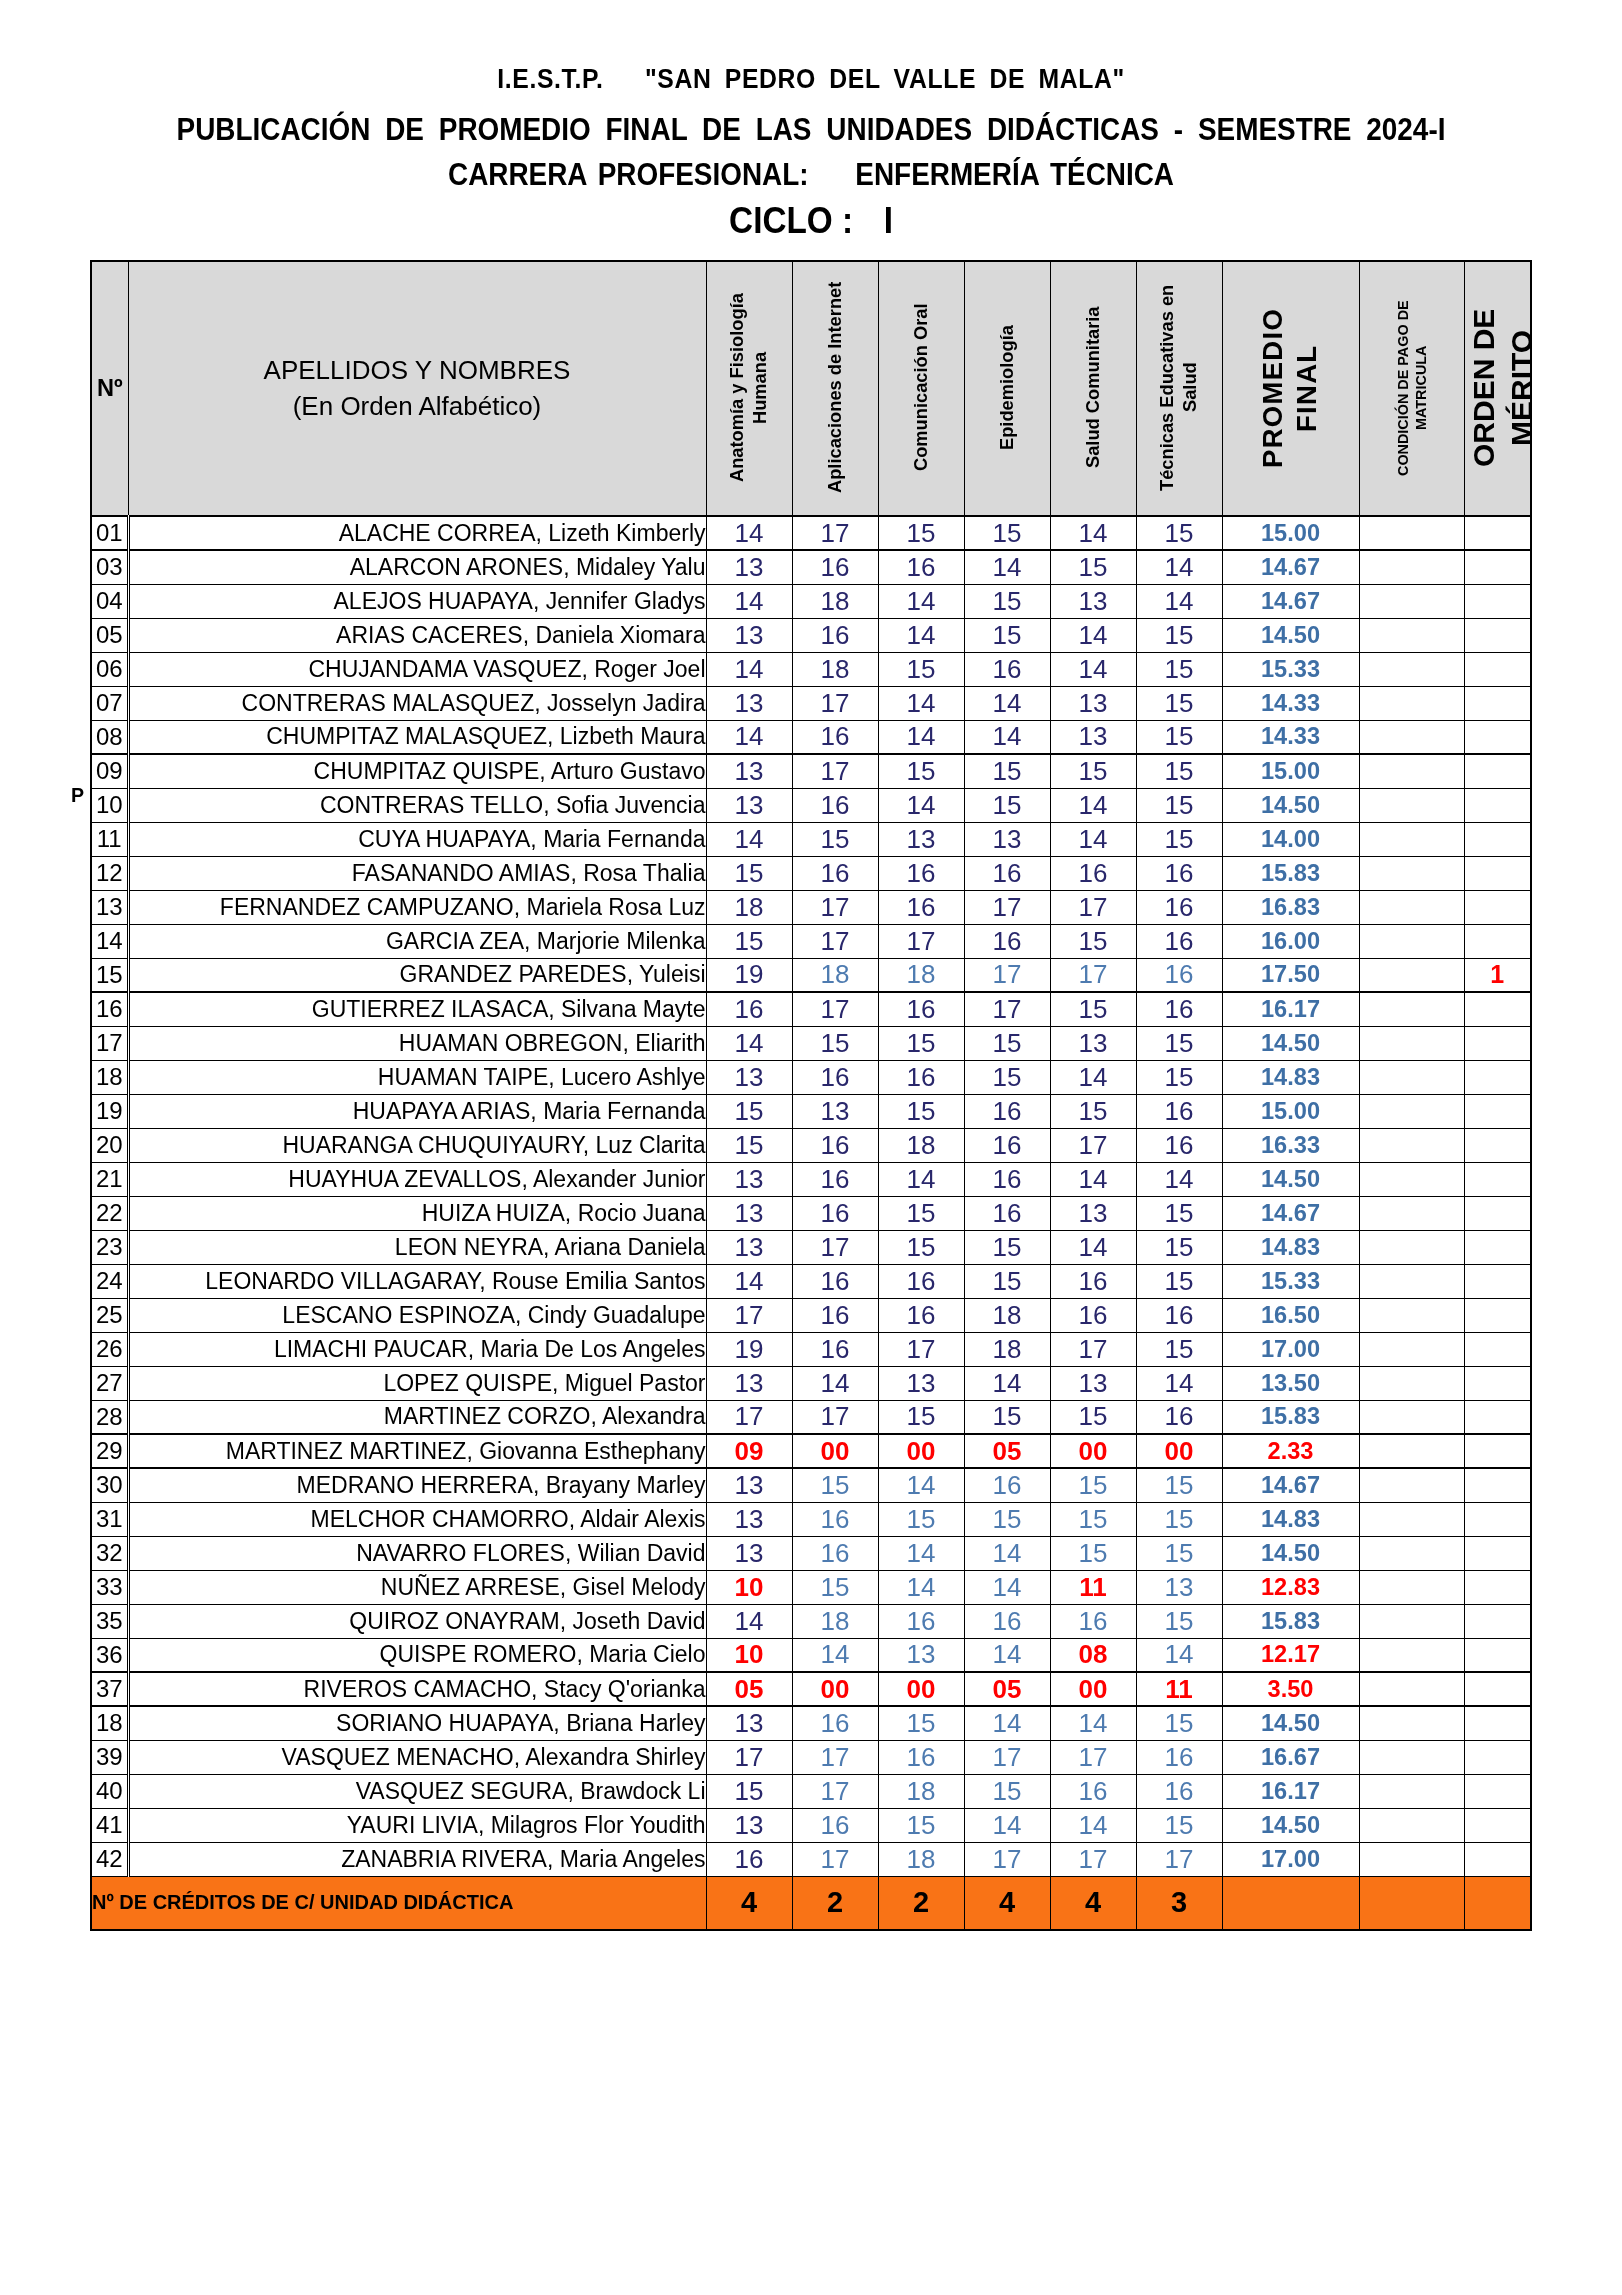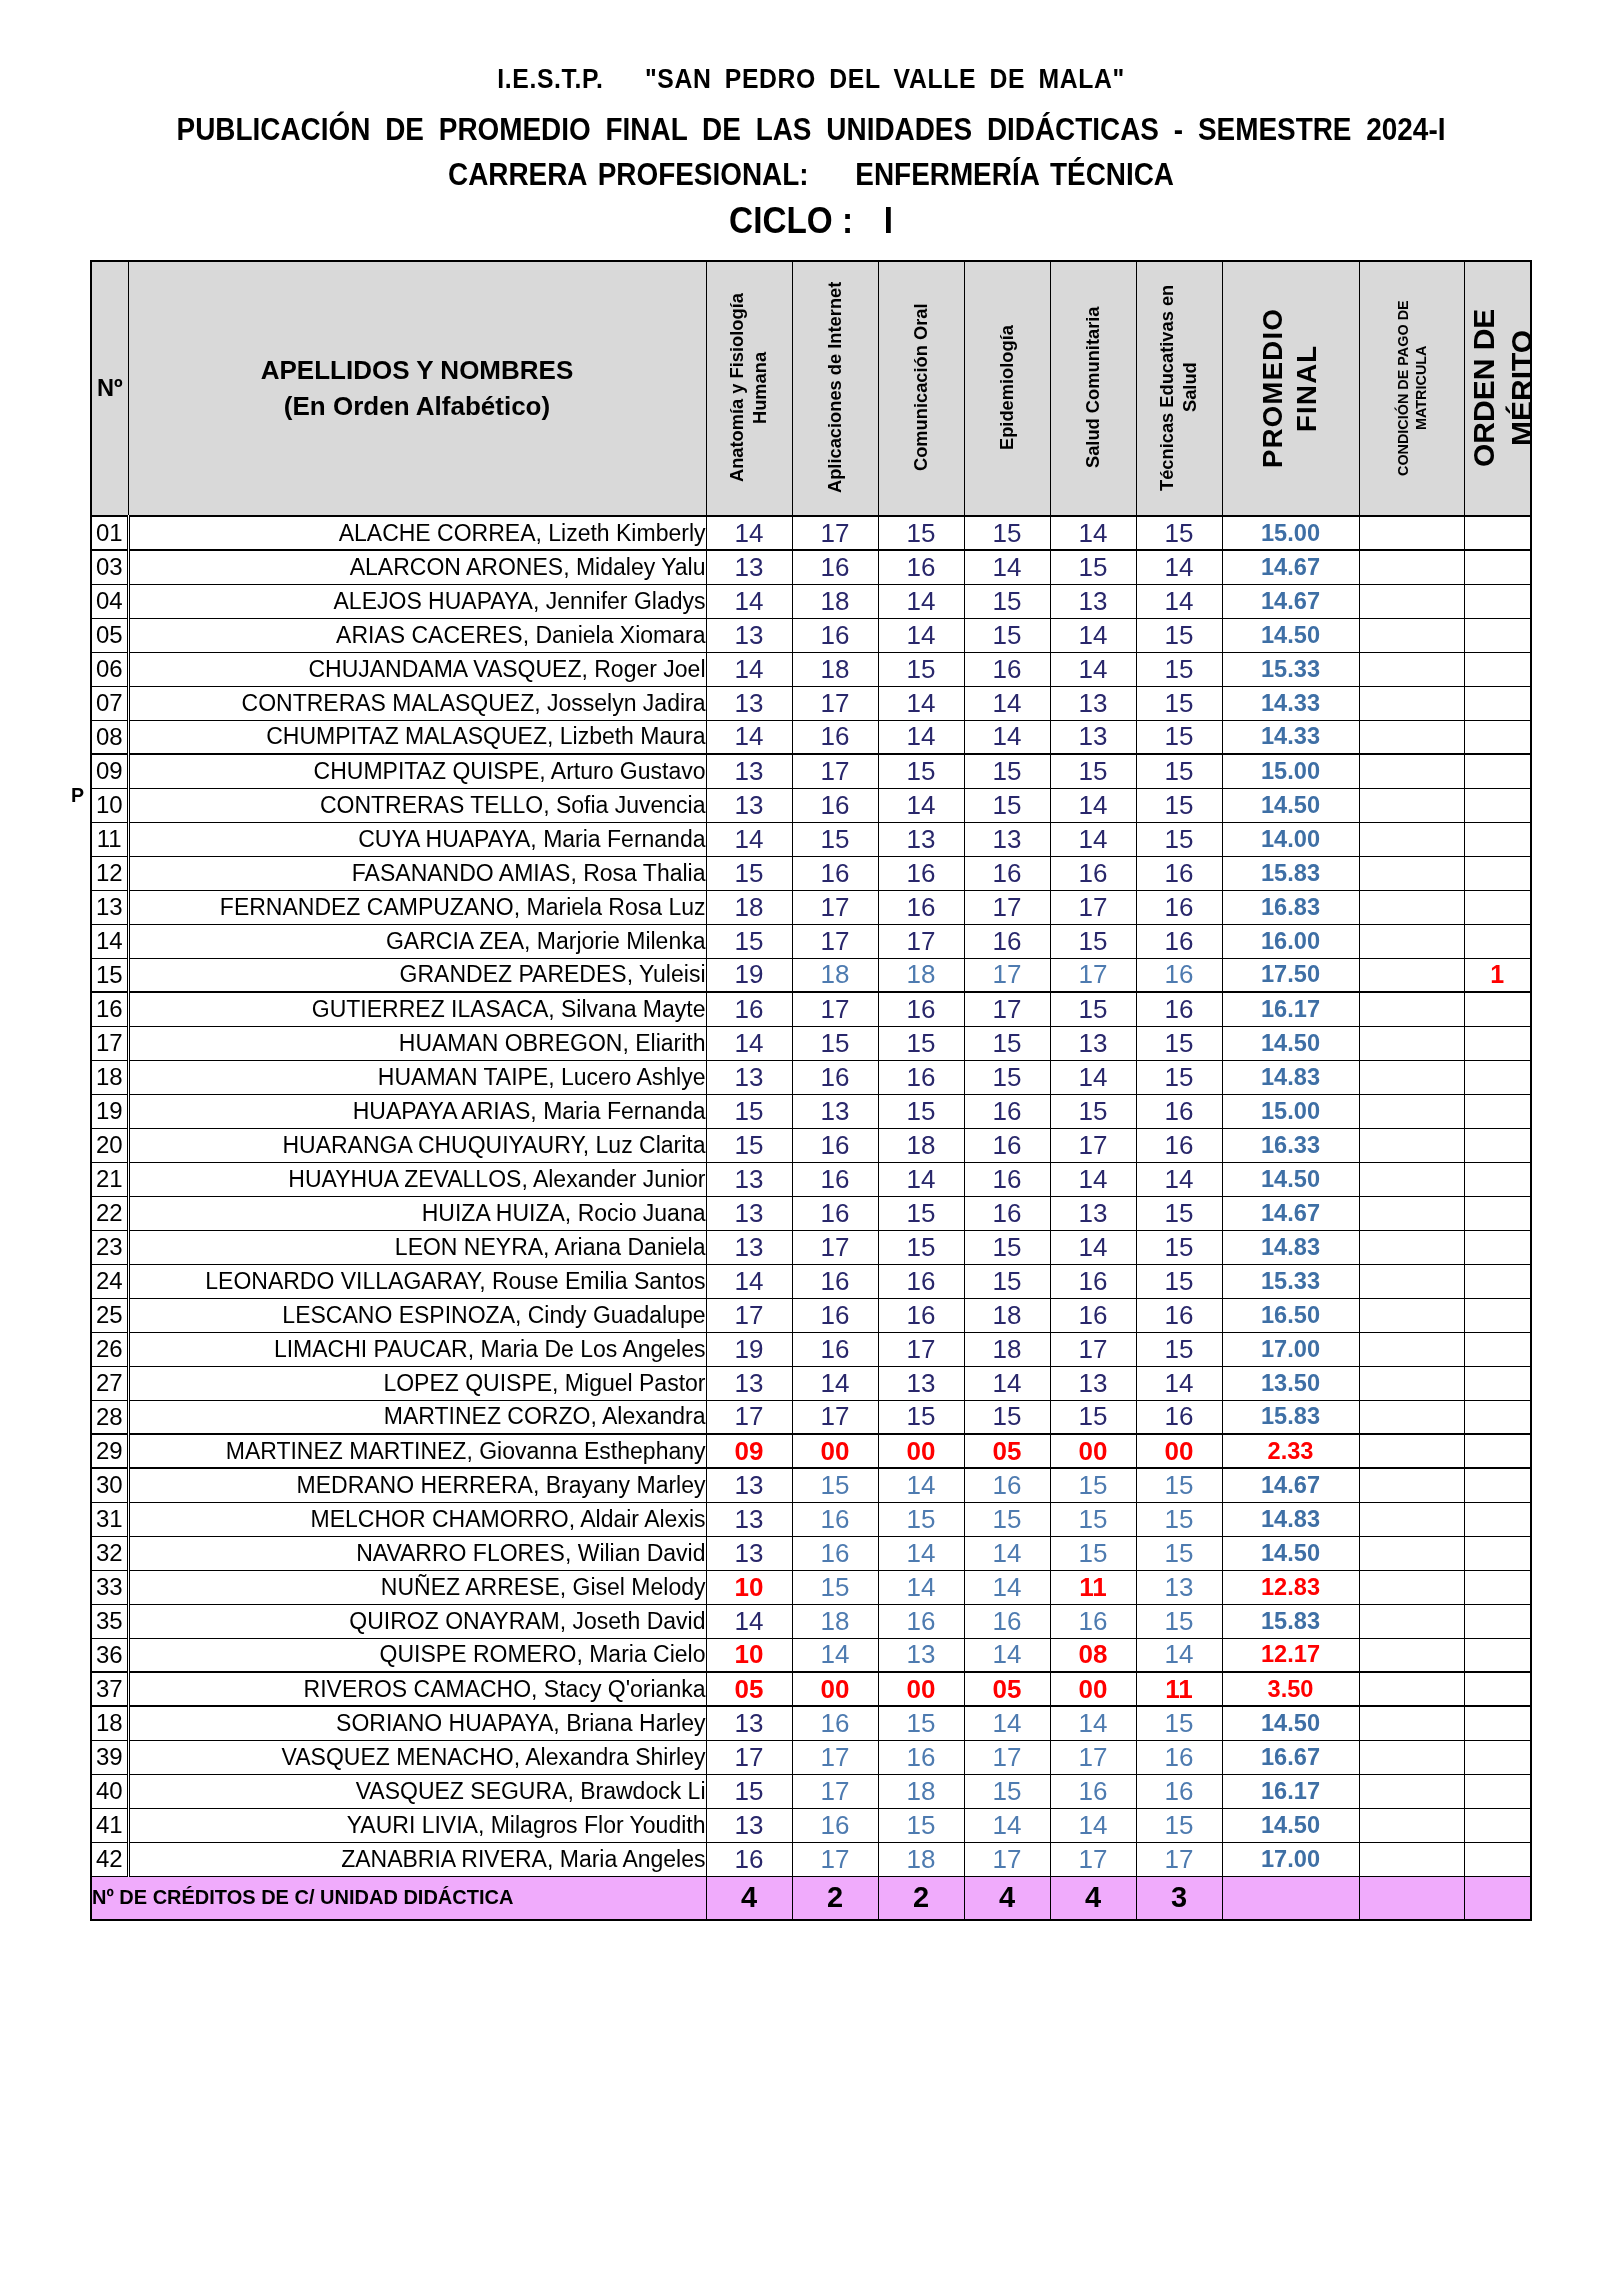--- a/index.html
+++ b/index.html
@@ -41,24 +41,24 @@
     vertical-align:middle;
     overflow:hidden;
   }
   .grades thead th{
     background:#d9d9d9;
     height:255px;
     border-bottom:2.6px solid #000;
   }
   .grades tbody td{height:34px;background:#fff;}
   tr.tt td{border-top-width:2.6px;}
-  tfoot td, tfoot th{height:44px;border-top:2.6px solid #000;background:#f0abfc;}
+  tfoot td, tfoot th{height:54px;border-top:2.6px solid #000;background:#f97316;}
   
   .h-num{font-size:23.6px;font-weight:bold;text-align:center;}
-  .h-names{font-size:26px;font-weight:bold;text-align:center;line-height:1.35;}
+  .h-names{font-size:26px;font-weight:normal;text-align:center;line-height:1.35;}
   .vtext{
     writing-mode:vertical-rl;
     transform:rotate(180deg);
     display:inline-block;
     line-height:1.25;
     max-height:225px;
   }
   .h-course .vtext{font-size:18.3px;font-weight:bold;height:225px;}
   .h-avg .vtext{font-size:27.5px;font-weight:bold;height:216px;letter-spacing:1.3px;}
   .h-pay .vtext{font-size:14.4px;font-weight:bold;height:196px;}

